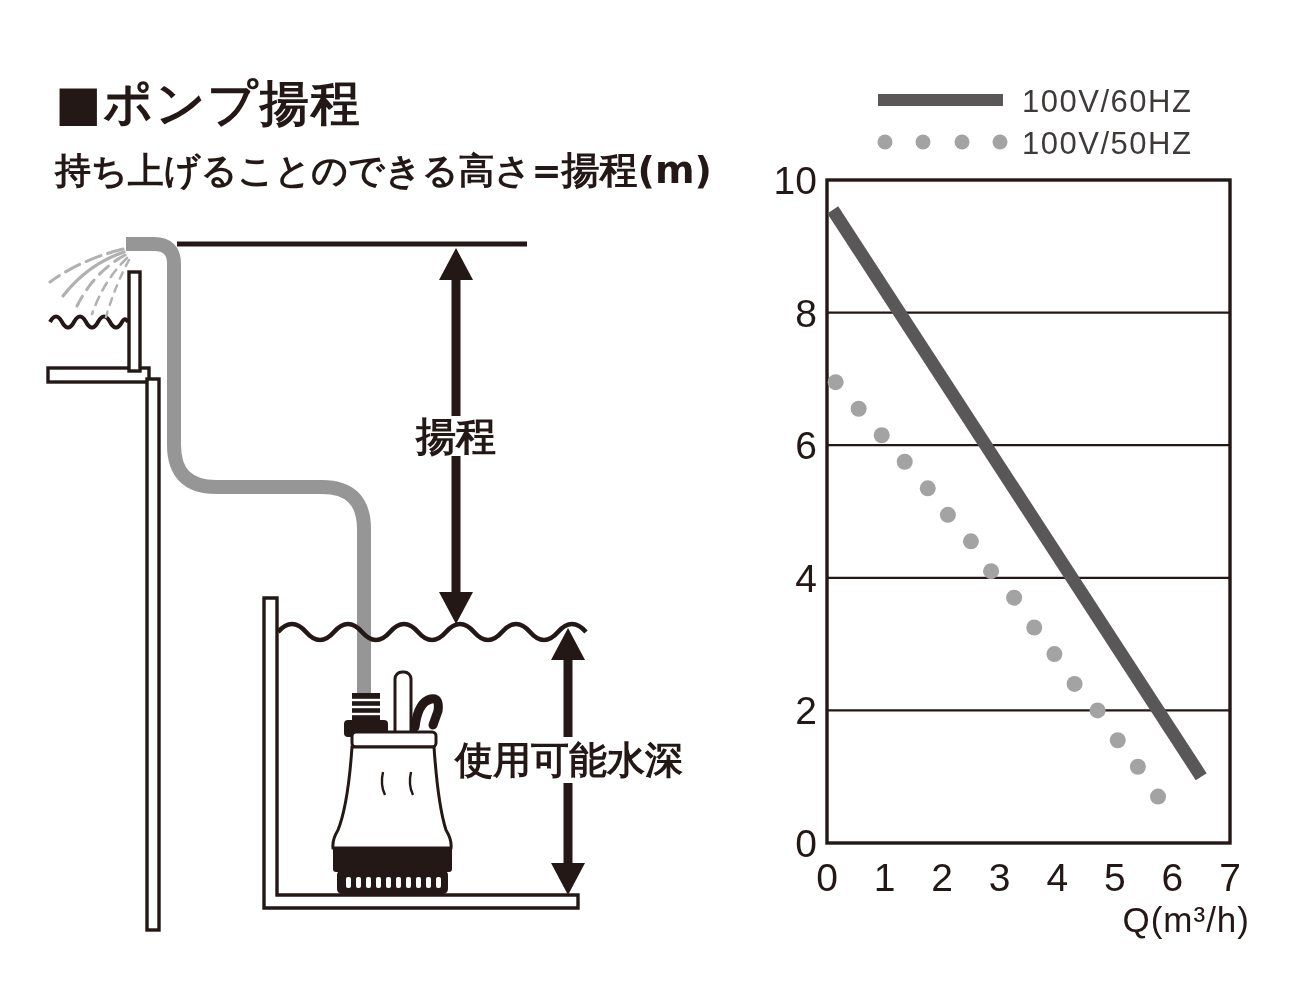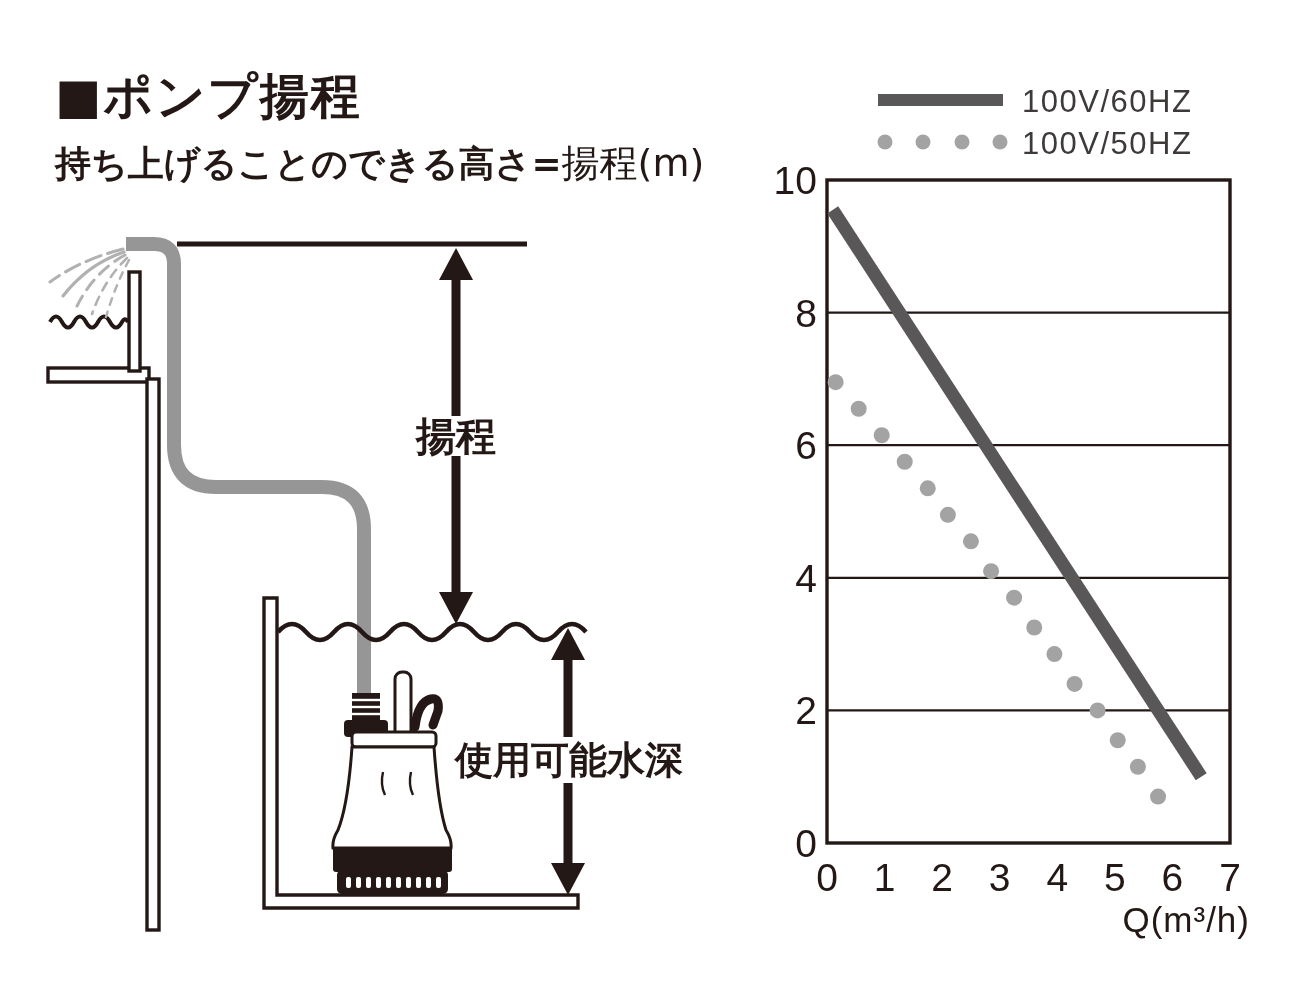--- a/index.html
+++ b/index.html
@@ -1,21 +1,21 @@
 <!DOCTYPE html>
 <html><head>
 <meta charset="utf-8">
 <style>
   html,body{margin:0;padding:0;background:#ffffff;}
   .canvas{position:relative;width:1300px;height:1000px;background:#fff;overflow:hidden;
           font-family:"DejaVu Sans",sans-serif;color:#231815;}
-  .hdr{position:absolute;left:55px;top:70px;width:700px;}
+  .hdr{position:absolute;left:55px;top:77px;width:700px;}
   .hdr h1{margin:0;font-size:49px;font-weight:900;letter-spacing:2px;line-height:1.1;color:#231815;}
   .hdr .sub{margin-top:14px;font-size:36px;font-weight:700;letter-spacing:0px;color:#231815;white-space:nowrap;}
-  .hdr .sub .strong{font-weight:400;font-size:38px;}
+  .hdr .sub .strong{font-weight:700;font-size:38px;}
   svg{position:absolute;}
   .ink{stroke:#231815;}
   .jlabel{font-family:"DejaVu Sans",sans-serif;font-weight:900;fill:#231815;}
   .tick{font-family:"Liberation Sans",sans-serif;font-size:39px;font-weight:400;fill:#231815;}
   .ty{text-anchor:end;}
   .tx{text-anchor:middle;}
   .leg{font-family:"Liberation Sans",sans-serif;font-size:31px;font-weight:500;fill:#3e3a39;letter-spacing:1.5px;}
   .axis-title{font-family:"Liberation Sans",sans-serif;font-size:35px;font-weight:500;fill:#231815;letter-spacing:1px;}
   .grid{stroke:#231815;stroke-width:2.2;}
   .frame{fill:none;stroke:#231815;stroke-width:3.4;}

